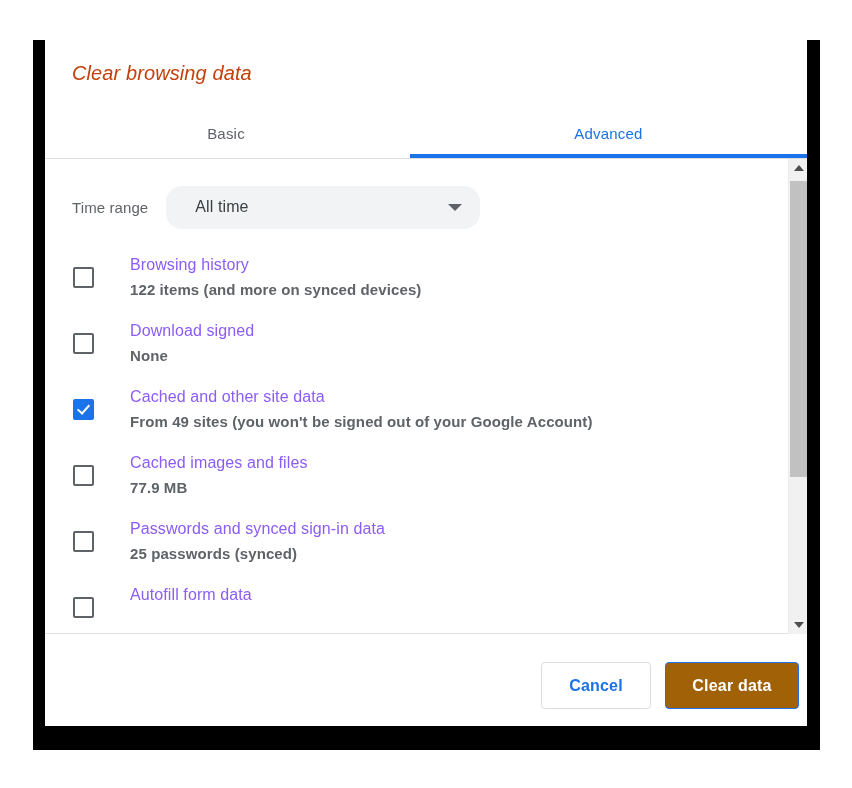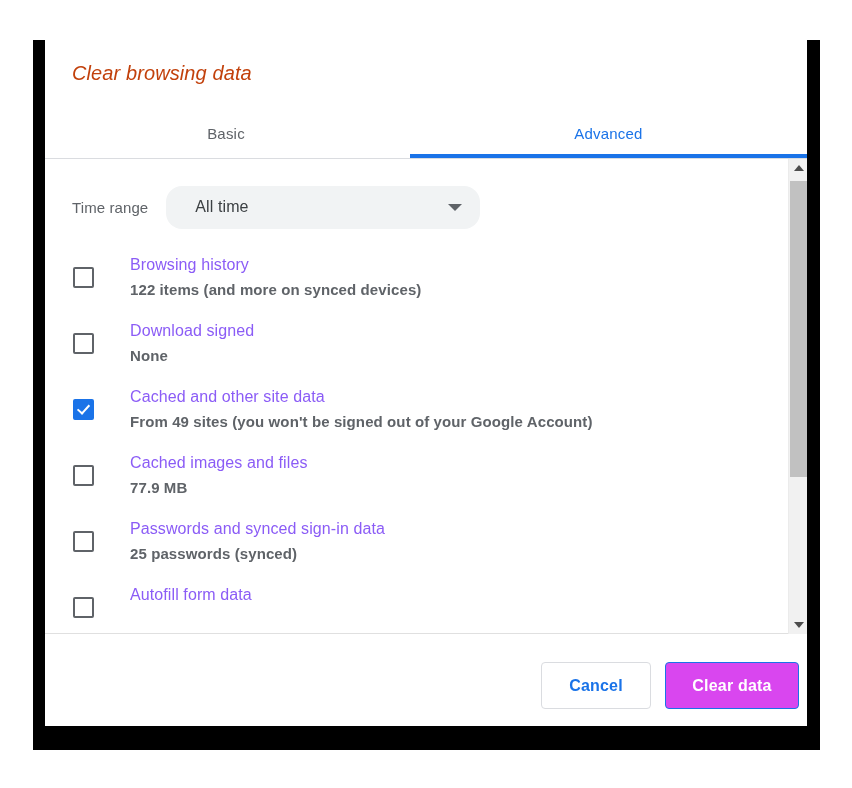--- a/index.html
+++ b/index.html
@@ -325,21 +325,21 @@
     left: 485px;
     width: 110px;
     background: #ffffff;
     color: #1a73e8;
     border: 1px solid #dadce0;
   }
 
   .btn-primary {
     left: 609px;
     width: 134px;
-    background: #d946ef;
+    background: #a16207;
     color: #ffffff;
     border: 1px solid #1a73e8;
   }
 </style>
 </head>
 <body>
 
 <div id="screen">
 
   <div class="dialog-frame"></div>

